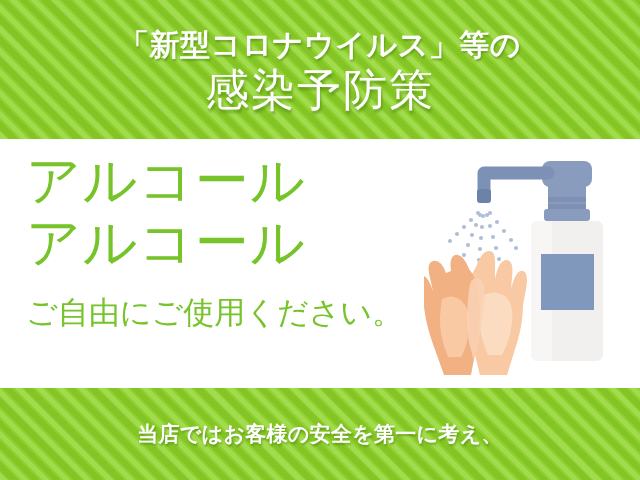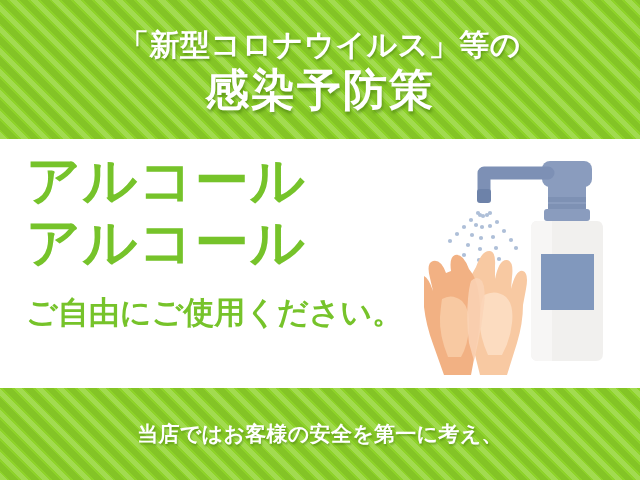--- a/index.html
+++ b/index.html
@@ -53,21 +53,21 @@
     font-size: 30px;
     font-weight: bold;
     color: #ffffff;
     letter-spacing: 0.5px;
     line-height: 1.05;
     text-shadow: 1px 2px 2px rgba(60,110,10,0.45);
     white-space: nowrap;
   }
   .header-line2 {
     font-size: 44px;
-    font-weight: bold;
+    font-weight: normal;
     color: #ffffff;
     letter-spacing: 2px;
     line-height: 1.12;
     margin-top: 4px;
     text-shadow: 1px 3px 3px rgba(60,110,10,0.5);
     white-space: nowrap;
   }
 
   
   .middle {
@@ -80,21 +80,21 @@
   }
 
   .copy-block {
     position: absolute;
     left: 26px;
     top: 12px;
     width: 400px;
   }
   .copy-line {
     color: #76c32a;
-    font-weight: bold;
+    font-weight: normal;
     white-space: nowrap;
     text-shadow: 0 1px 0 rgba(255,255,255,0.9);
   }
   .copy-big1 {
     font-size: 54px;
     line-height: 1.12;
     letter-spacing: 1px;
   }
   .copy-big2 {
     font-size: 54px;

